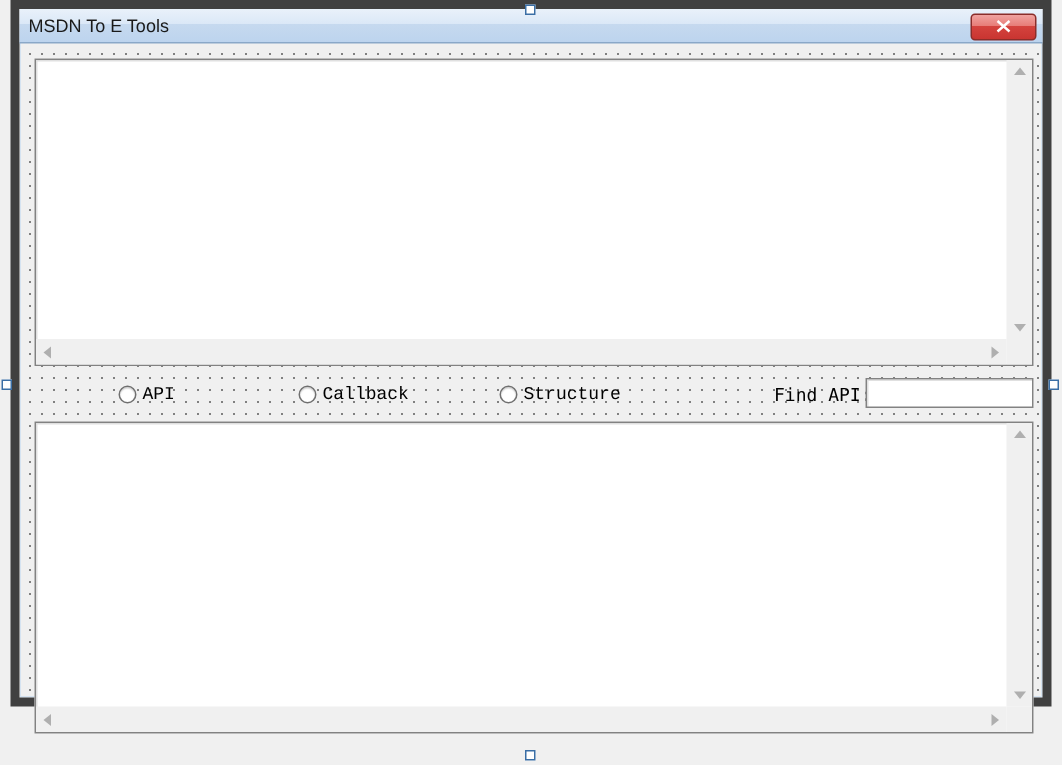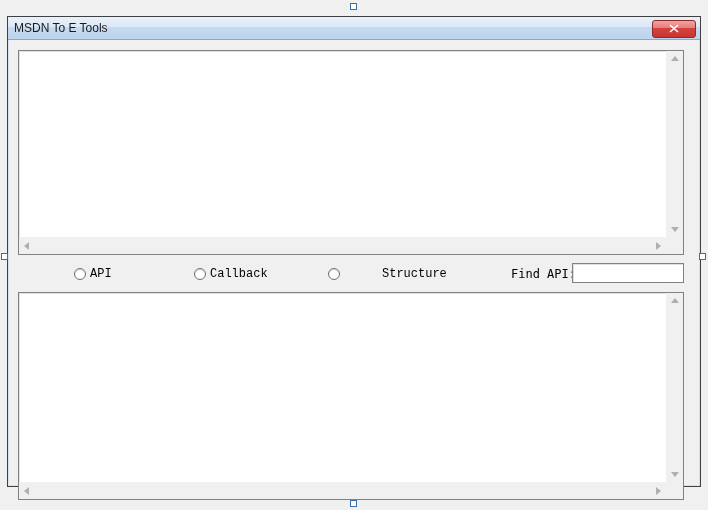--- a/index.html
+++ b/index.html
@@ -24,24 +24,24 @@
     background: #fff;
     border: 1px solid #3a6ea5;
     z-index: 1000;
   }
   
   
   
 
   .dialog-window {
     position: absolute;
-    left: 7px; top: 16px;
+    left: 7px; top: 0;
     width: 694px; height: 471px;
     background: #f0f0f0;
-    border: 1px solid #404040;
+    border: 6px solid #404040;
     box-shadow: 0 0 0 1px #d5e3f1 inset;
   }
 
   
   .client-area {
     position: absolute;
     left: 1px; right: 1px;
     top: 24px; bottom: 1px;
     background-color: #f0f0f0;
     
@@ -210,21 +210,21 @@
         <div class="radio-group" style="left:56px;">
           <div class="radio-circle"></div>
           <span>API</span>
         </div>
 
         <div class="radio-group" style="left:176px;text-align:center;">
           <div class="radio-circle"></div>
           <span>Callback</span>
         </div>
 
-        <div class="radio-group" style="left:310px;gap:38px;">
+        <div class="radio-group" style="left:310px;">
           <div class="radio-circle"></div>
           <span>Structure</span>
         </div>
 
         <div class="find-label" style="left:493px;">Find API:</div>
         <input class="find-input" type="text" value="" style="">
 
       </div>
 
       <div class="text-panel text-panel-bottom">

